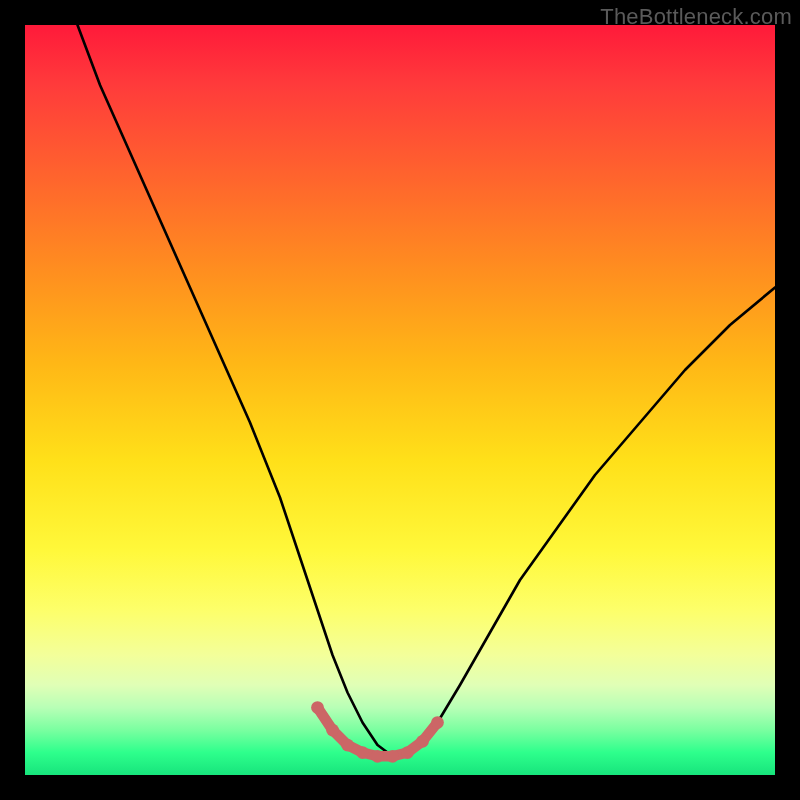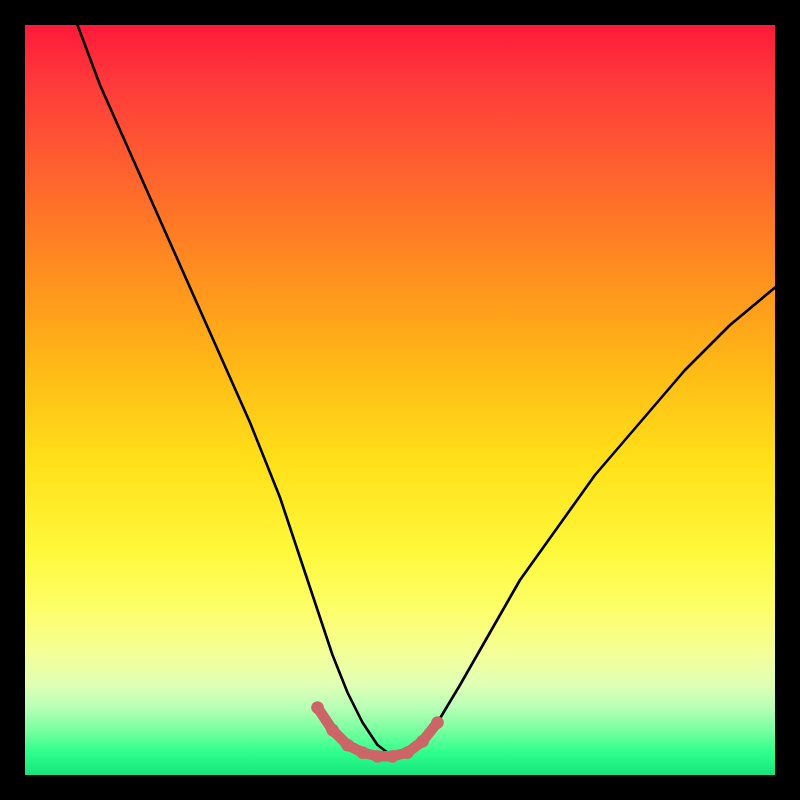--- a/index.html
+++ b/index.html
@@ -60,20 +60,21 @@
     font-size: 22px;
     letter-spacing: 0.2px;
     font-weight: 500;
     user-select: none;
   }
 </style>
 </head>
 <body>
 
 <div class="stage">
+  <div class="watermark">TheBottleneck.com</div>
 
   <div class="plot">
     <div class="gradient"></div>
 
     <svg class="curve" viewBox="0 0 100 100" preserveAspectRatio="none">
       <g>
         <path id="curve-main" fill="none" stroke="#000000" stroke-width="0.35" stroke-linecap="round" stroke-linejoin="round" d="M7.00 0.00 L10.00 8.00 L14.00 17.00 L18.00 26.00 L22.00 35.00 L26.00 44.00 L30.00 53.00 L34.00 63.00 L37.00 72.00 L39.00 78.00 L41.00 84.00 L43.00 89.00 L45.00 93.00 L47.00 96.00 L49.00 97.50 L51.00 97.50 L53.00 96.00 L55.00 93.00 L58.00 88.00 L62.00 81.00 L66.00 74.00 L71.00 67.00 L76.00 60.00 L82.00 53.00 L88.00 46.00 L94.00 40.00 L100.00 35.00"></path>
         <path id="curve-highlight" fill="none" stroke="#cc6666" stroke-width="1.4" stroke-linecap="round" stroke-linejoin="round" d="M39.00 91.00 L41.00 94.00 L43.00 96.00 L45.00 97.00 L47.00 97.50 L49.00 97.50 L51.00 97.00 L53.00 95.50 L55.00 93.00"></path>
         <g id="highlight-dots">
             <circle cx="39" cy="91" r="0.85" fill="#cc6666"></circle>

